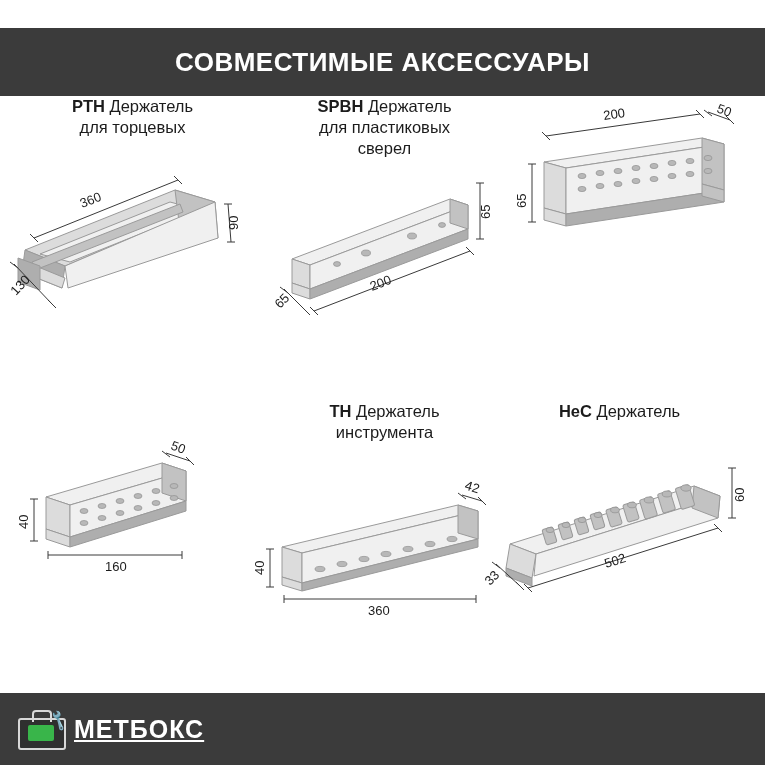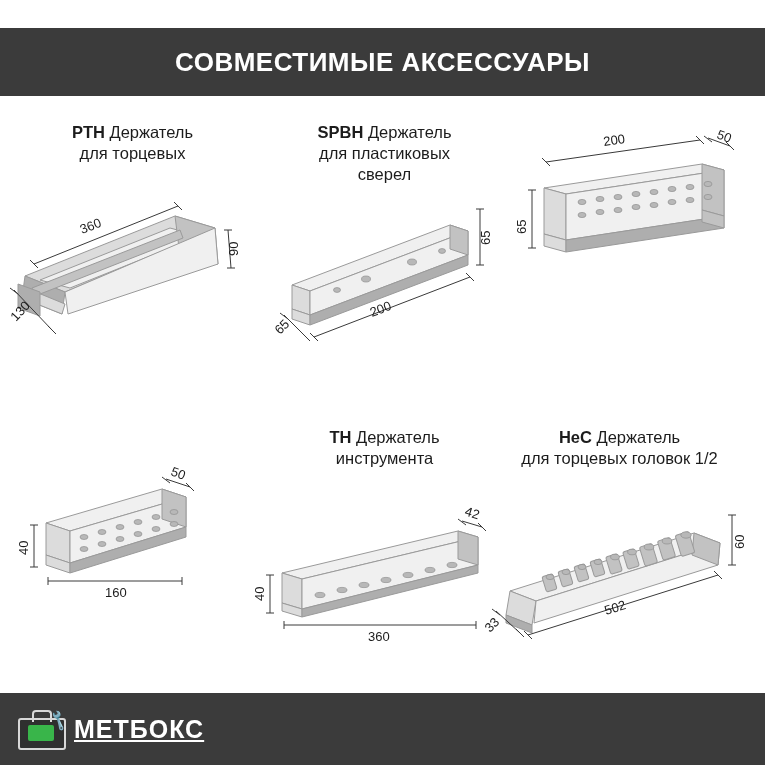--- a/index.html
+++ b/index.html
@@ -88,21 +88,21 @@
     color: #ffffff;
     font-size: 25px;
     font-weight: bold;
     letter-spacing: 1px;
     text-decoration: underline;
   }
   
   .grid {
     position: absolute;
     left: 0;
-    top: 84px;
+    top: 58px;
     width: 765px;
     height: 625px;
   }
   .cell {
     position: absolute;
     width: 245px;
   }
   .cell-title {
     font-size: 16.5px;
     line-height: 21px;
@@ -388,21 +388,20 @@
         </g>
         <text class="dimtxt" x="106" y="172">360</text>
       </svg>
     </div>
   </div>
 
   <div class="cell" style="left:482px; top:343px; width:275px;">
     <div class="cell-title" style="width:275px;">
       <b>HeC</b>
       <span>Держатель</span><br>
-      <span>для торцевых головок 1/2</span>
     </div>
     <div class="art" style="width:275px;">
       <svg width="275" height="175" viewBox="0 0 275 175">
         <g>
 
           <polygon class="metal-l" points="28,122 212,64 238,74 54,132"></polygon>
           <polygon class="metal-m" points="28,122 54,132 50,156 24,146"></polygon>
           <polygon class="metal-l" points="54,132 238,74 236,96 52,154"></polygon>
           <polygon class="metal-d" points="212,64 238,74 236,96 210,86"></polygon>
 

